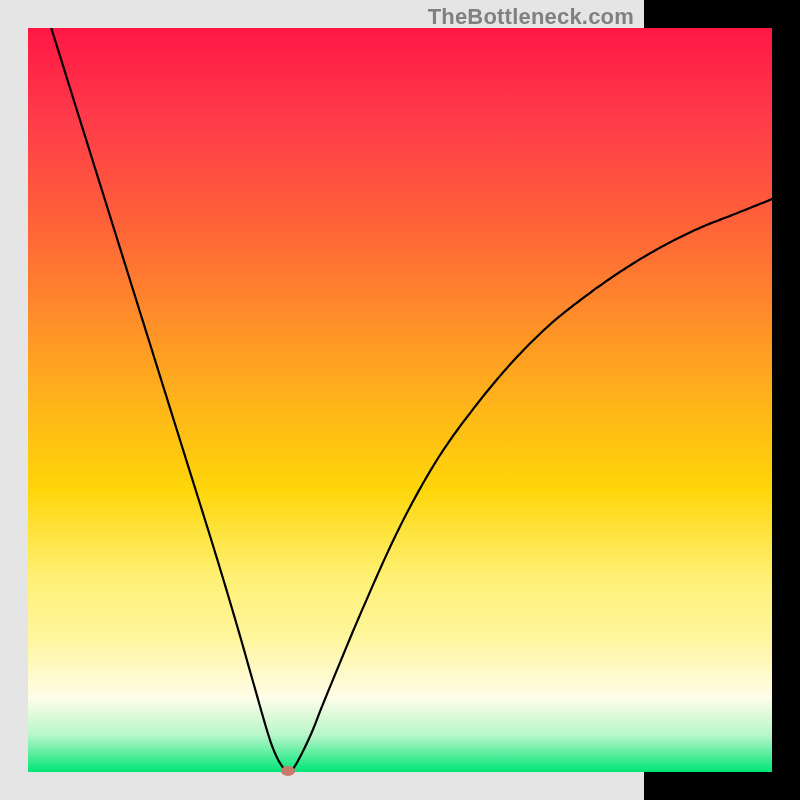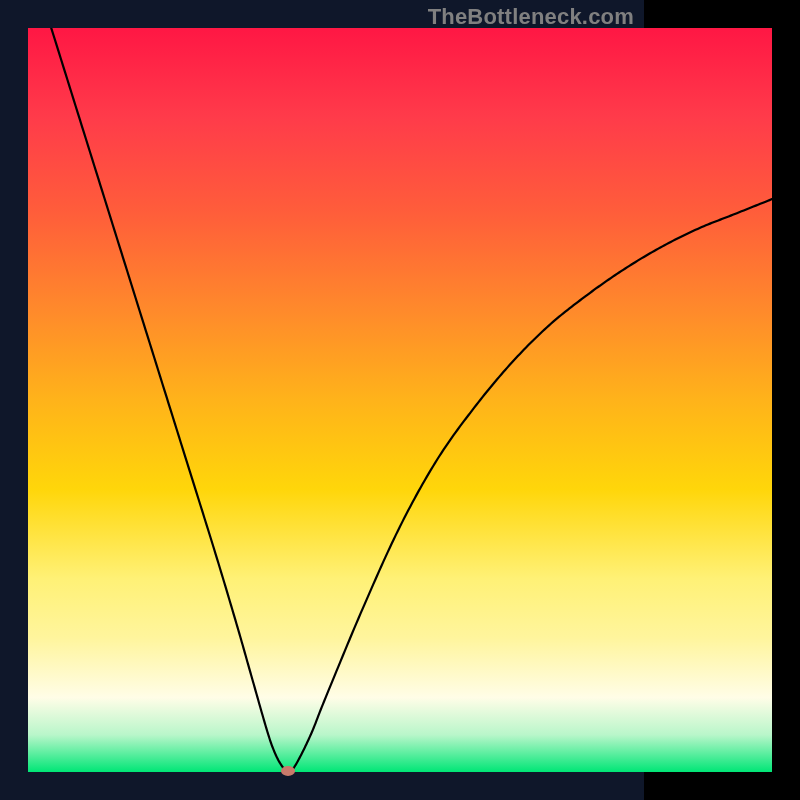--- a/index.html
+++ b/index.html
@@ -1,21 +1,21 @@
 <!DOCTYPE html>
 <html><head>
 <meta charset="utf-8">
 <style>
   * { margin: 0; padding: 0; box-sizing: border-box; }
   html, body { width: 800px; height: 800px; overflow: hidden; background: #000; }
   .stage {
     position: relative;
     width: 644px;
     height: 800px;
-    background: #0f172a;
+    background: #e5e5e5;
   }
   .plot-area {
     position: absolute;
     left: 28px;
     top: 28px;
     width: 744px;
     height: 744px;
     background: linear-gradient(to bottom,
       #ff1744 0%,
       #ff3b4a 12%,

